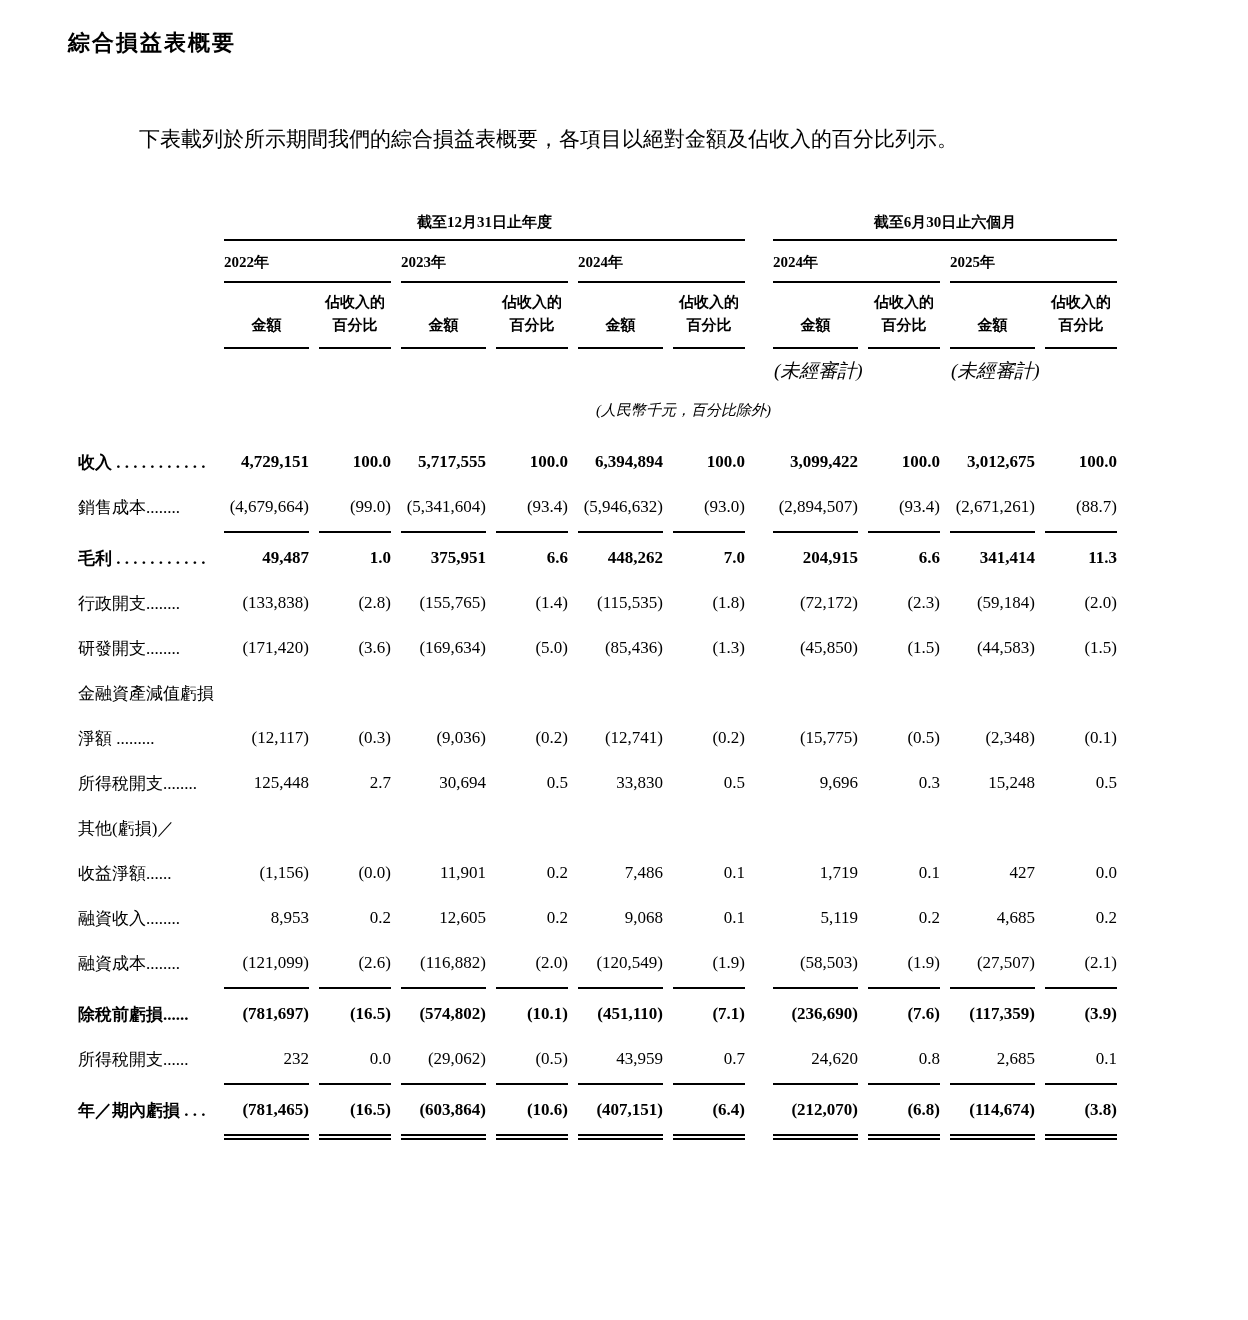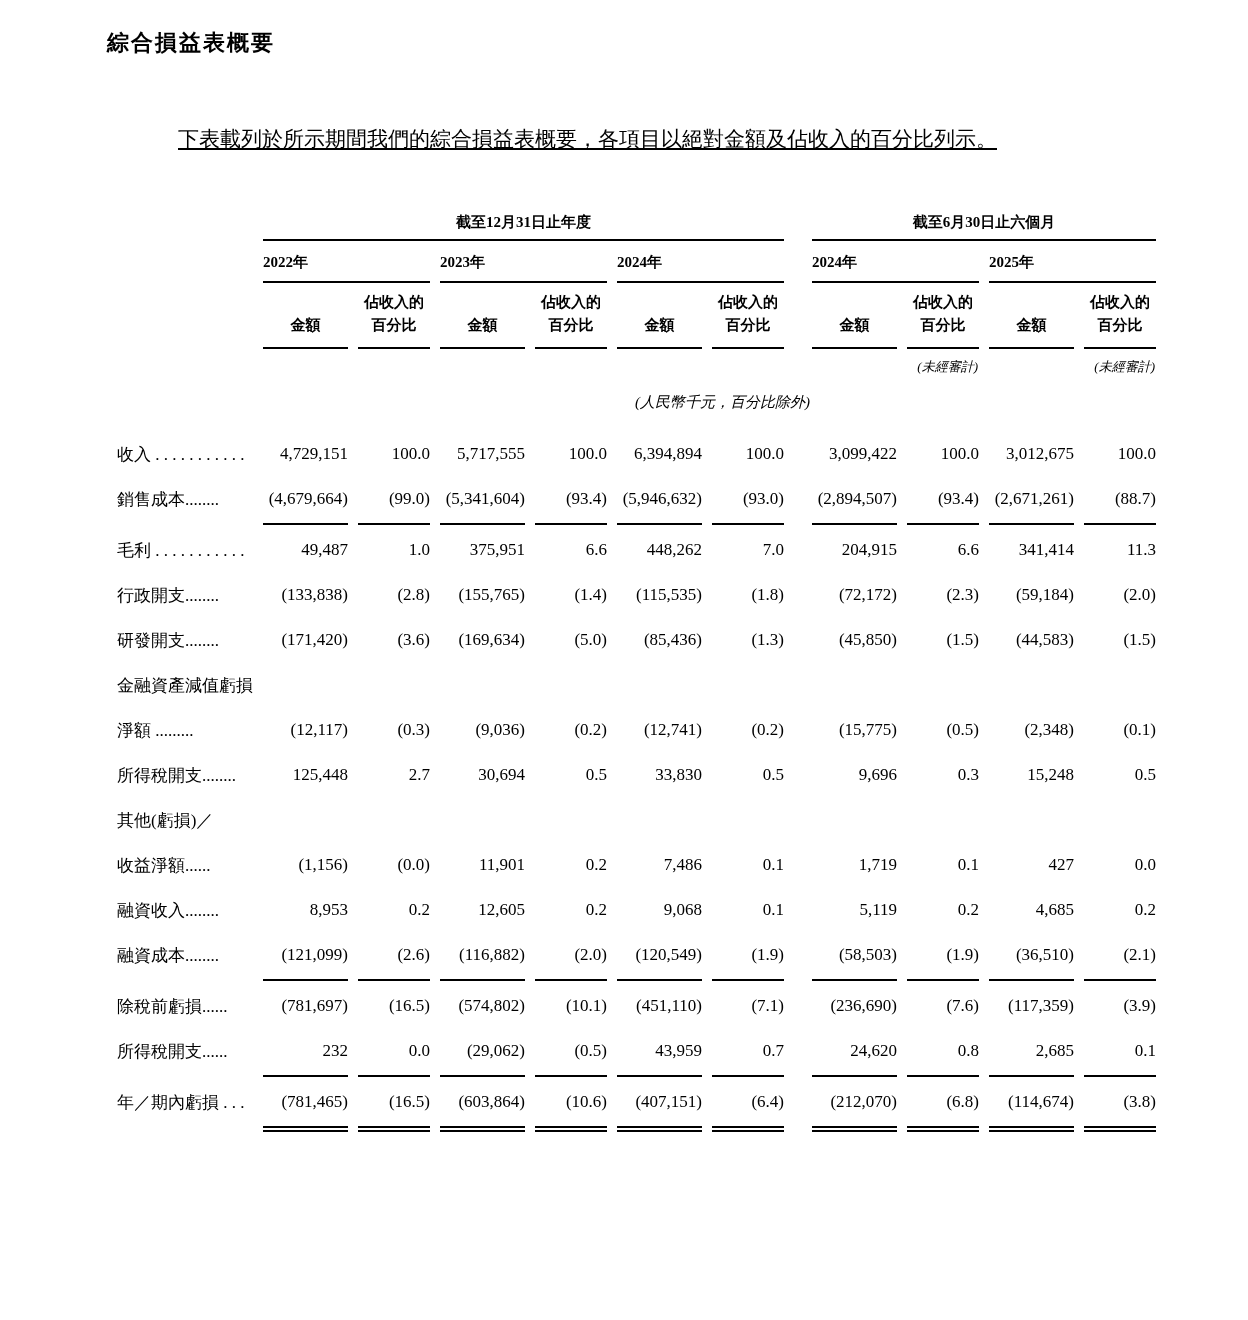--- a/index.html
+++ b/index.html
@@ -6,38 +6,37 @@
   html, body {
     margin: 0; padding: 0;
     background: #ffffff;
     color: #000000;
     font-family: "Liberation Serif", "DejaVu Serif", serif;
   }
   .page {
     width: 1248px;
     height: 1320px;
     background: #ffffff;
-    padding: 28px 60px 0 107px;
+    padding: 28px 60px 0 68px;
     overflow: hidden;
   }
   .doc-title {
     font-family: "Liberation Sans", "DejaVu Sans", sans-serif;
     font-weight: bold;
     font-size: 22px;
     letter-spacing: 2px;
     margin: 0;
   }
   .intro {
     margin-top: 60px;
     font-size: 21px;
     line-height: 2.05;
     text-indent: 71px;
     width: 1035px;
     text-align: justify;
-    text-decoration: underline;
   }
   table.fin {
     margin-top: 52px;
     border-collapse: separate;
     border-spacing: 10px 0;
     font-size: 17px;
     table-layout: fixed;
   }
   col.c-label  { width: 130px; }
   col.c-amt    { width: 85px; }
@@ -63,22 +62,22 @@
     font-size: 15px;
     vertical-align: bottom;
     border-bottom: 2px solid #000;
     padding: 8px 0 9px 0;
     line-height: 1.55;
     white-space: nowrap;
   }
   .note-unaudited {
     font-style: italic;
     font-weight: normal;
-    font-size: 13px;
-    text-align: right;
+    font-size: 19px;
+    text-align: left;
     padding-top: 9px;
     white-space: nowrap;
   }
   .note-currency {
     font-style: italic;
     font-size: 15px;
     text-align: center;
     padding: 16px 0 20px 26px;
     white-space: nowrap;
   }
@@ -86,21 +85,21 @@
     text-align: left;
     padding: 11px 0;
     white-space: nowrap;
     overflow: visible;
   }
   td.val {
     text-align: right;
     padding: 11px 0;
     white-space: nowrap;
   }
-  .bold { font-weight: normal; }
+  .bold { font-weight: bold; }
   .indent { padding-left: 27px; }
   .pad-r { padding-right: 5px; }
   tr.rule-row td { padding: 0; height: 6px; vertical-align: top; }
   .rule1 { height: 0; border-bottom: 2px solid #000; margin-top: 1px; }
   .rule2 { height: 6px; border-top: 2px solid #000; border-bottom: 2px solid #000; margin-top: 1px; }
 </style>
 </head>
 <body>
 
 <div class="page">
@@ -372,21 +371,21 @@
           <td class="lbl">融資成本........</td>
           <td class="val">(121,099)</td>
           <td class="val">(2.6)</td>
           <td class="val">(116,882)</td>
           <td class="val">(2.0)</td>
           <td class="val">(120,549)</td>
           <td class="val">(1.9)</td>
           <td></td>
           <td class="val">(58,503)</td>
           <td class="val">(1.9)</td>
-          <td class="val">(36,510)</td>
+          <td class="val">(27,507)</td>
           <td class="val">(2.1)</td>
         </tr>
         <tr class="rule-row">
           <td></td>
           <td>
             <div class="rule1"></div>
           </td>
           <td>
             <div class="rule1"></div>
           </td>

